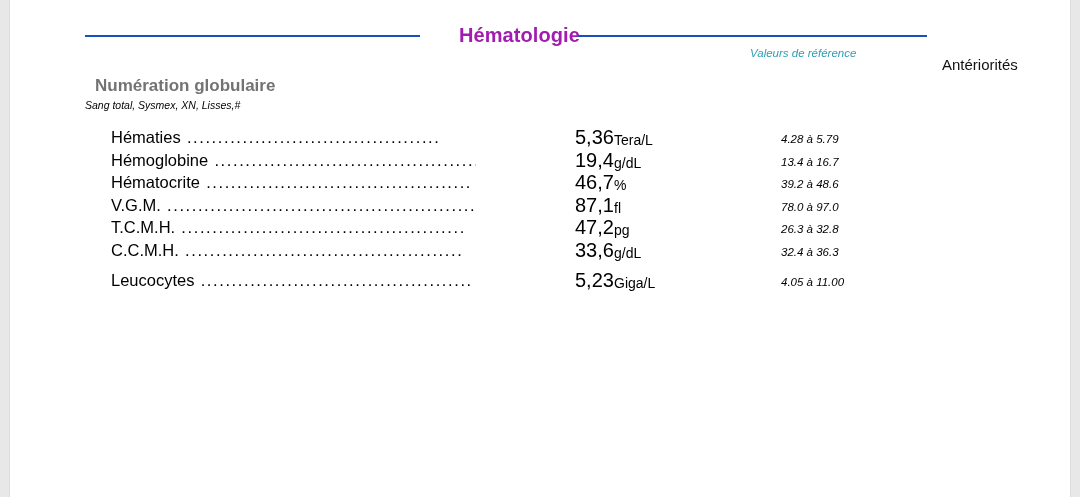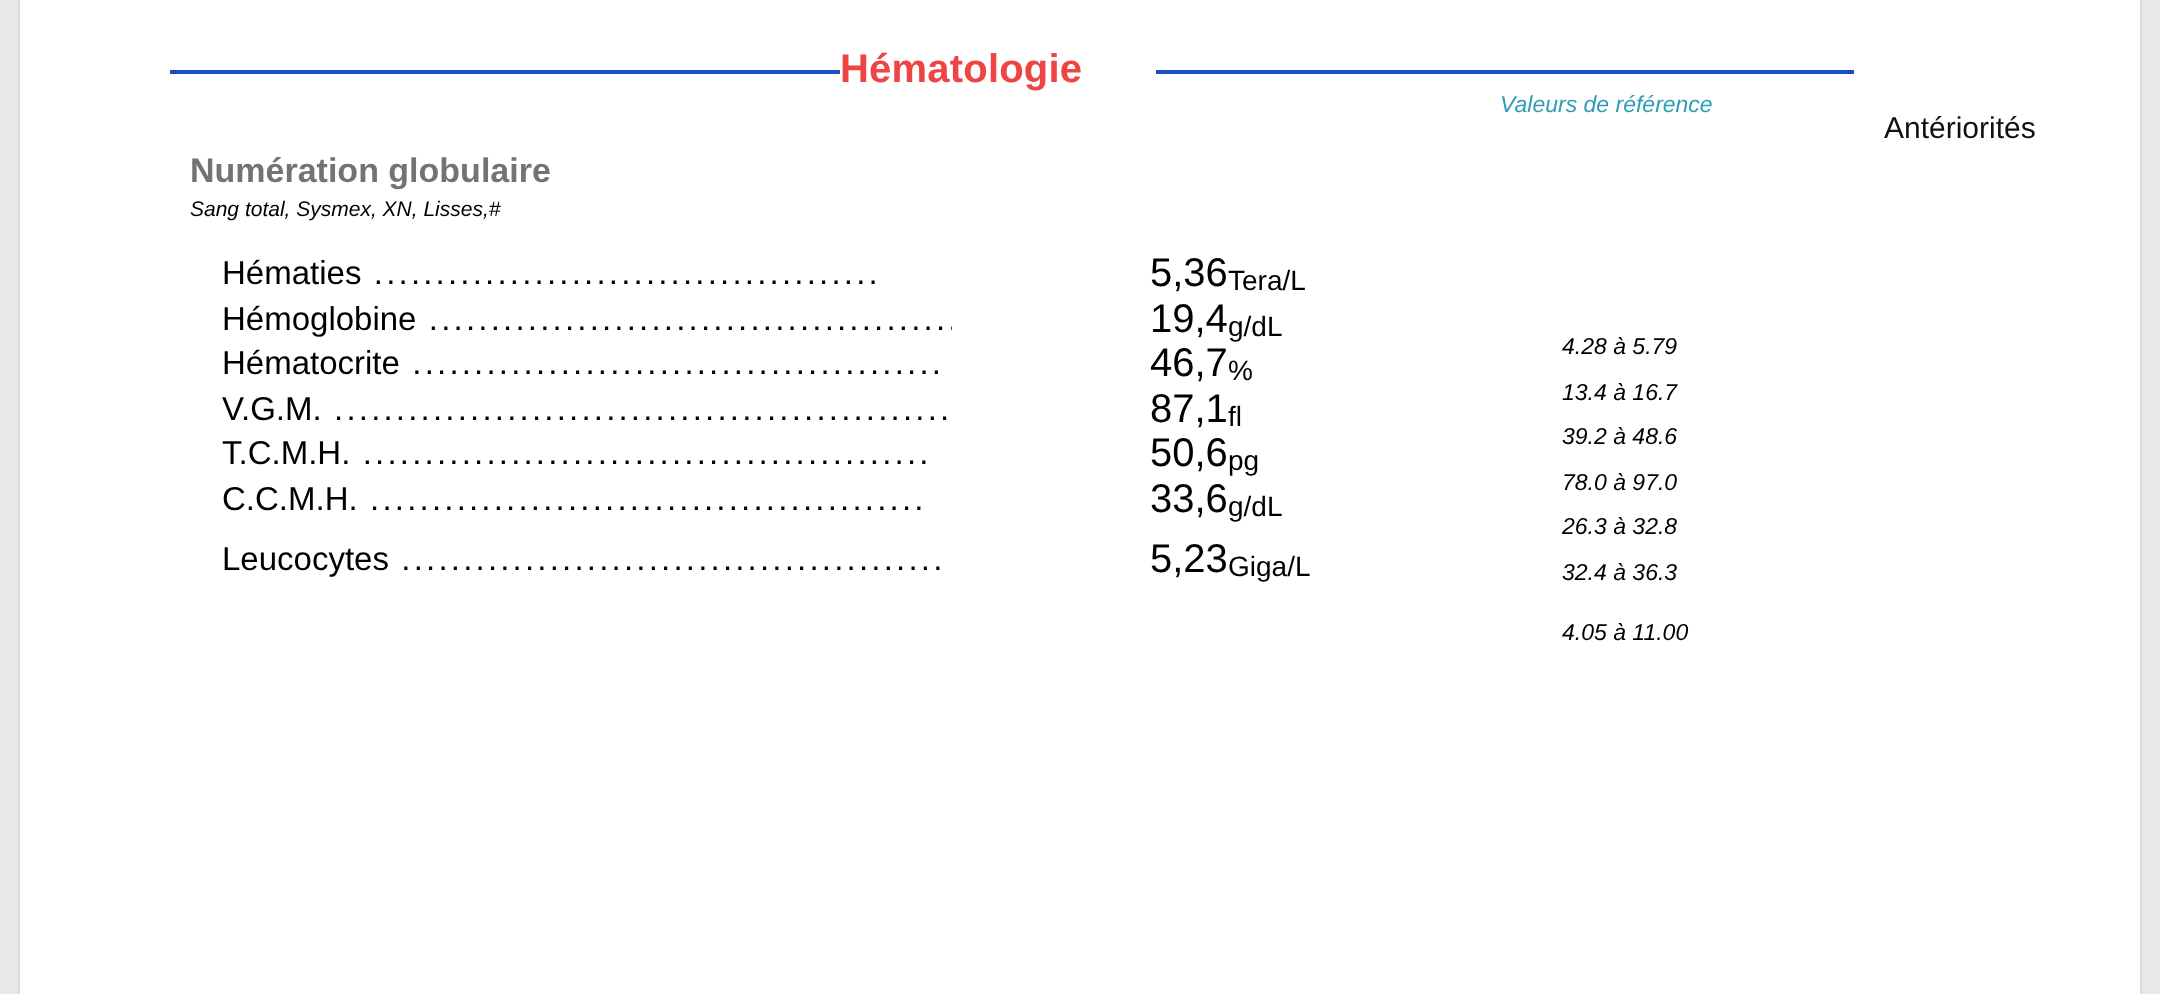--- a/index.html
+++ b/index.html
@@ -37,22 +37,22 @@
     height: 0;
     border-top: 2px solid #1a4fbf;
   }
   .title-rule.left  { left: 75px;  width: 335px; }
   .title-rule.right { left: 568px; width: 349px; }
   .doc-title {
     position: absolute;
     left: 410px;
     top: 10px;
     width: 160px;
-    text-align: left;
-    color: #ef4444;
+    text-align: right;
+    color: #a21caf;
     font-size: 20px;
     font-weight: bold;
     letter-spacing: 0.1px;
   }
 
   
   .col-head-ref {
     position: absolute;
     left: 740px;
     top: 47px;
@@ -74,21 +74,21 @@
   .section-title {
     position: absolute;
     left: 85px;
     top: 76px;
     font-size: 17px;
     font-weight: bold;
     color: #737373;
   }
   .section-sub {
     position: absolute;
-    left: 85px;
+    left: 75px;
     top: 99px;
     font-size: 10.5px;
     font-style: italic;
     color: #000000;
   }
 
   
   .results {
     position: absolute;
     left: 0;
@@ -132,21 +132,20 @@
     font-size: 14px;
     color: #000000;
   }
   .ref {
     position: absolute;
     left: 771px;
     top: 5px;
     font-size: 11.5px;
     font-style: italic;
     color: #000000;
-    margin-top: 35px;
   }
   .ant {
     position: absolute;
     left: 932px;
     top: 4px;
     font-size: 12px;
     color: #000000;
   }
 </style>
 </head>
@@ -195,21 +194,21 @@
     <div class="row">
       <div class="label-wrap"><span class="label-text">V.G.M.</span><span class="dots"> ...................................................</span></div>
       <div class="value">87,1</div>
       <div class="unit">fl</div>
       <div class="ref">78.0 à 97.0</div>
       <div class="ant"></div>
     </div>
 
     <div class="row">
       <div class="label-wrap"><span class="label-text">T.C.M.H.</span><span class="dots"> ..............................................</span></div>
-      <div class="value">50,6</div>
+      <div class="value">47,2</div>
       <div class="unit">pg</div>
       <div class="ref">26.3 à 32.8</div>
       <div class="ant"></div>
     </div>
 
     <div class="row">
       <div class="label-wrap"><span class="label-text">C.C.M.H.</span><span class="dots"> .............................................</span></div>
       <div class="value">33,6</div>
       <div class="unit">g/dL</div>
       <div class="ref">32.4 à 36.3</div>

